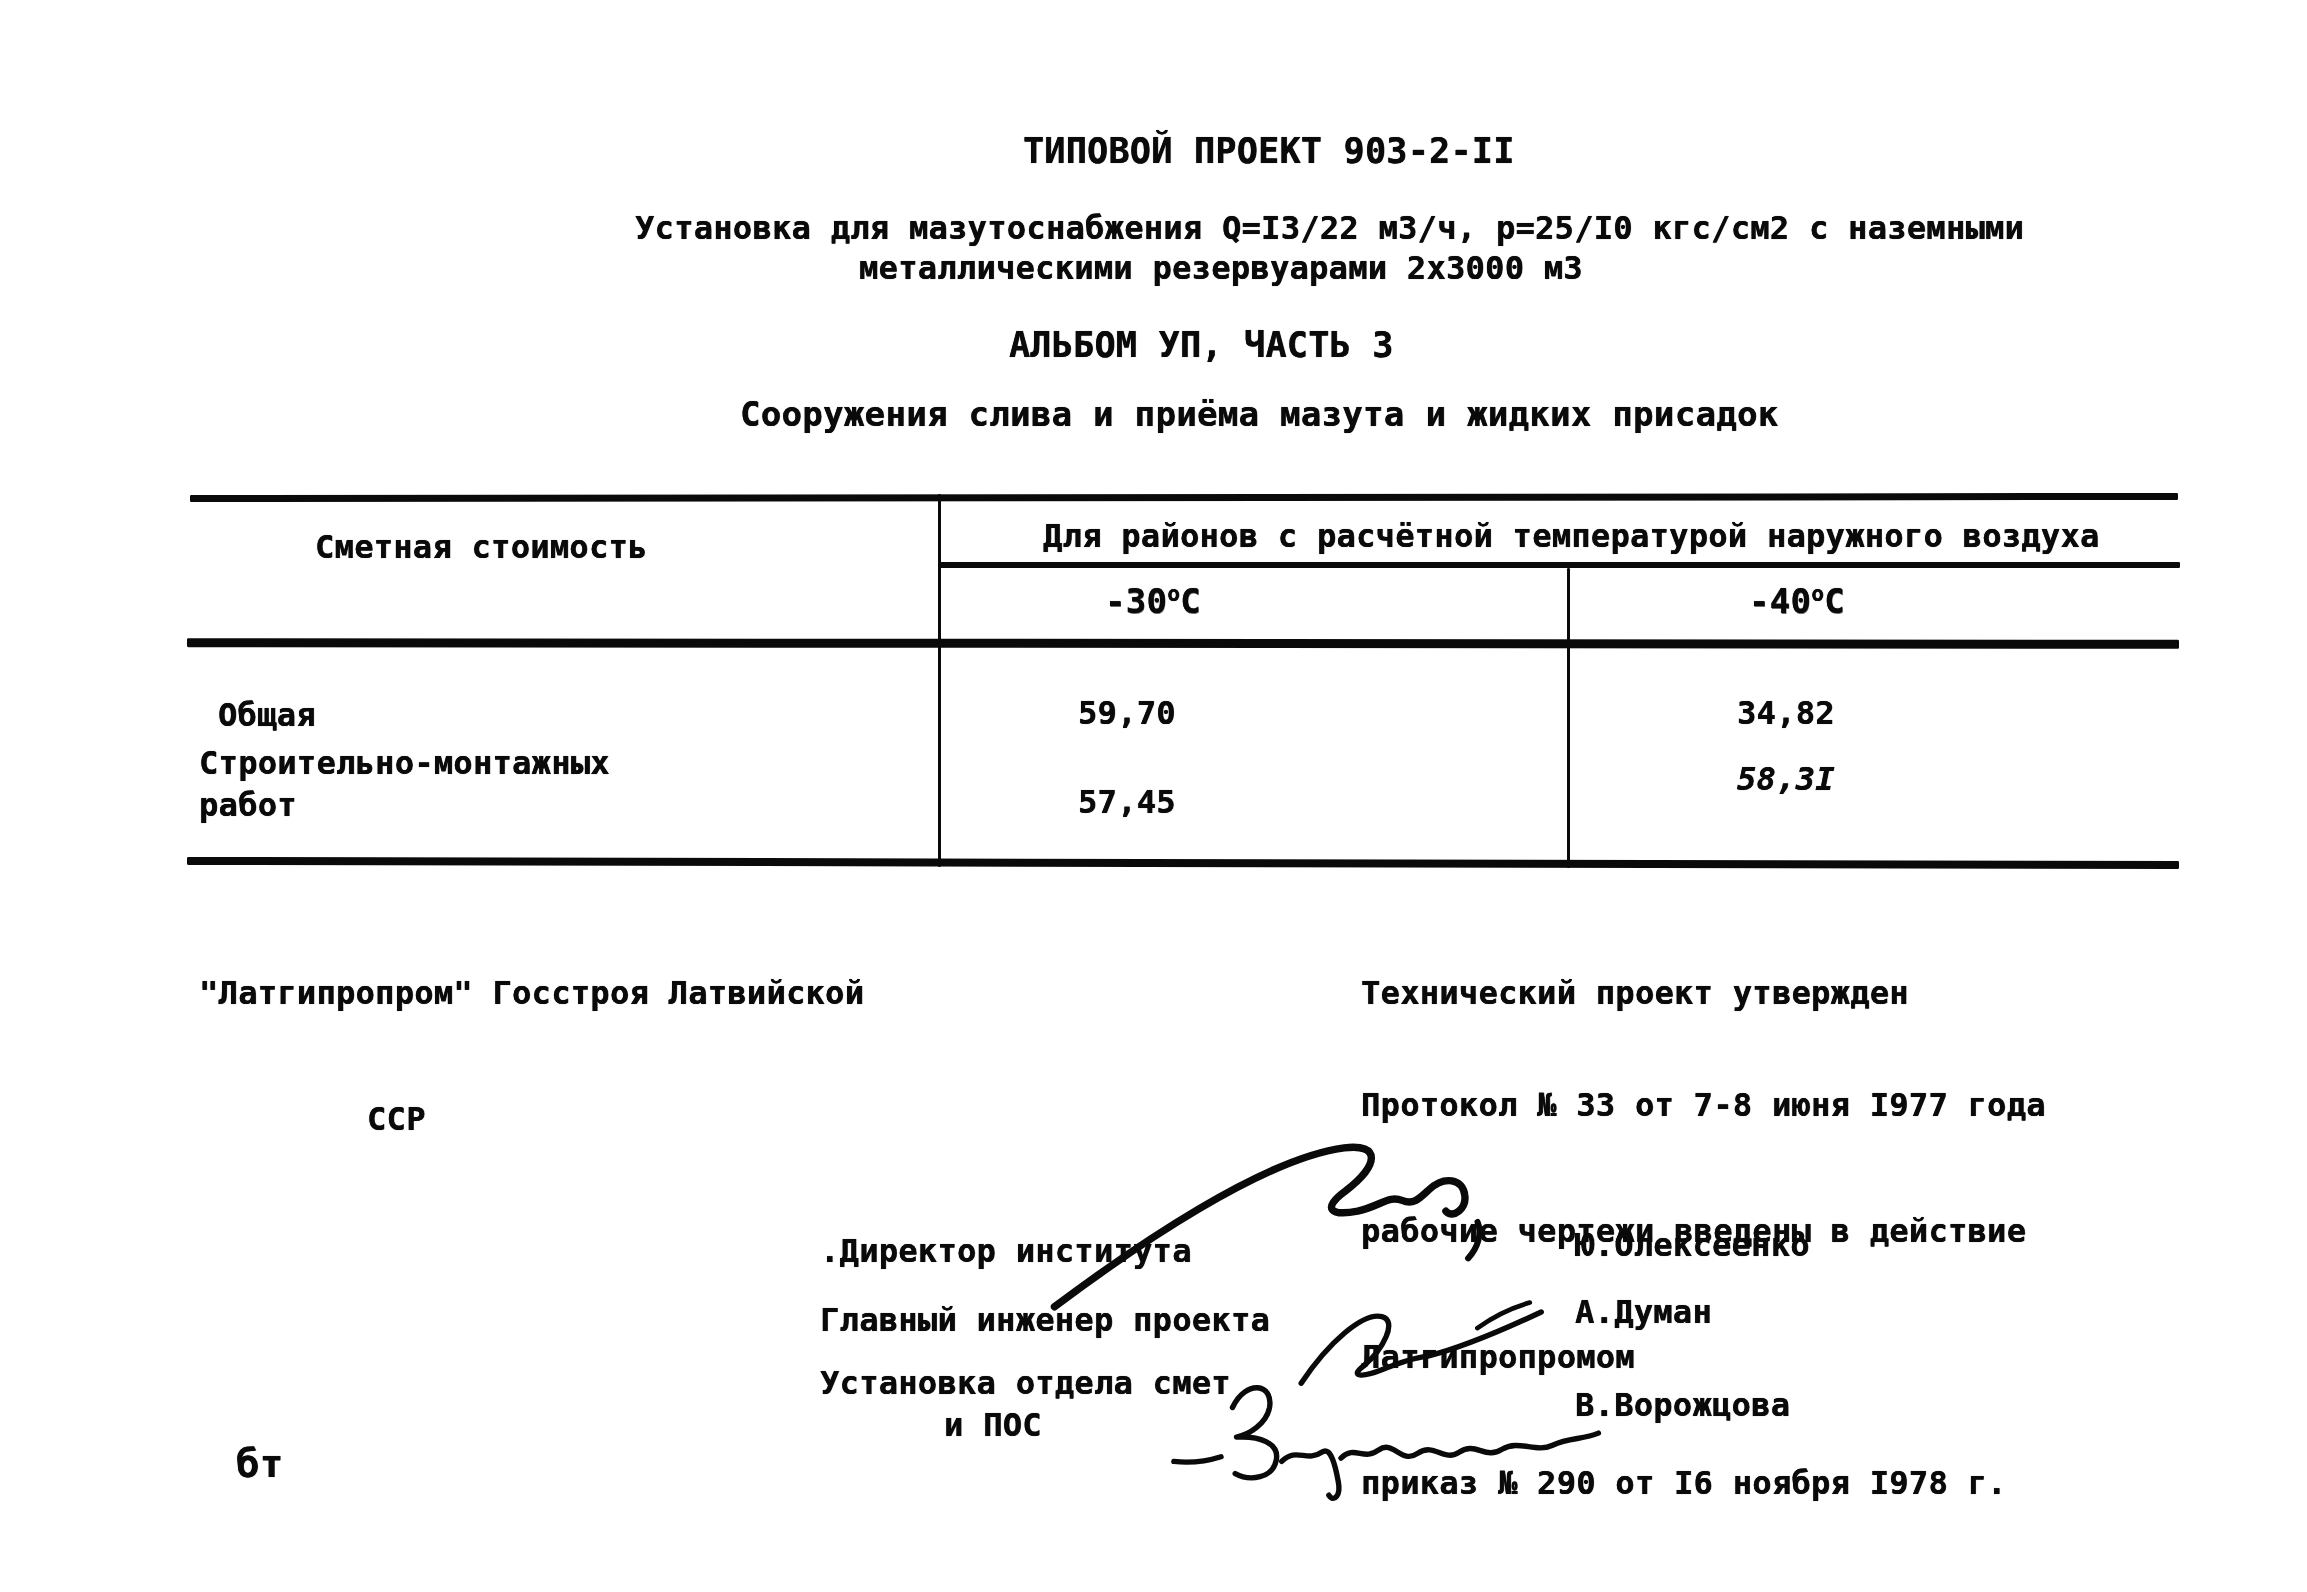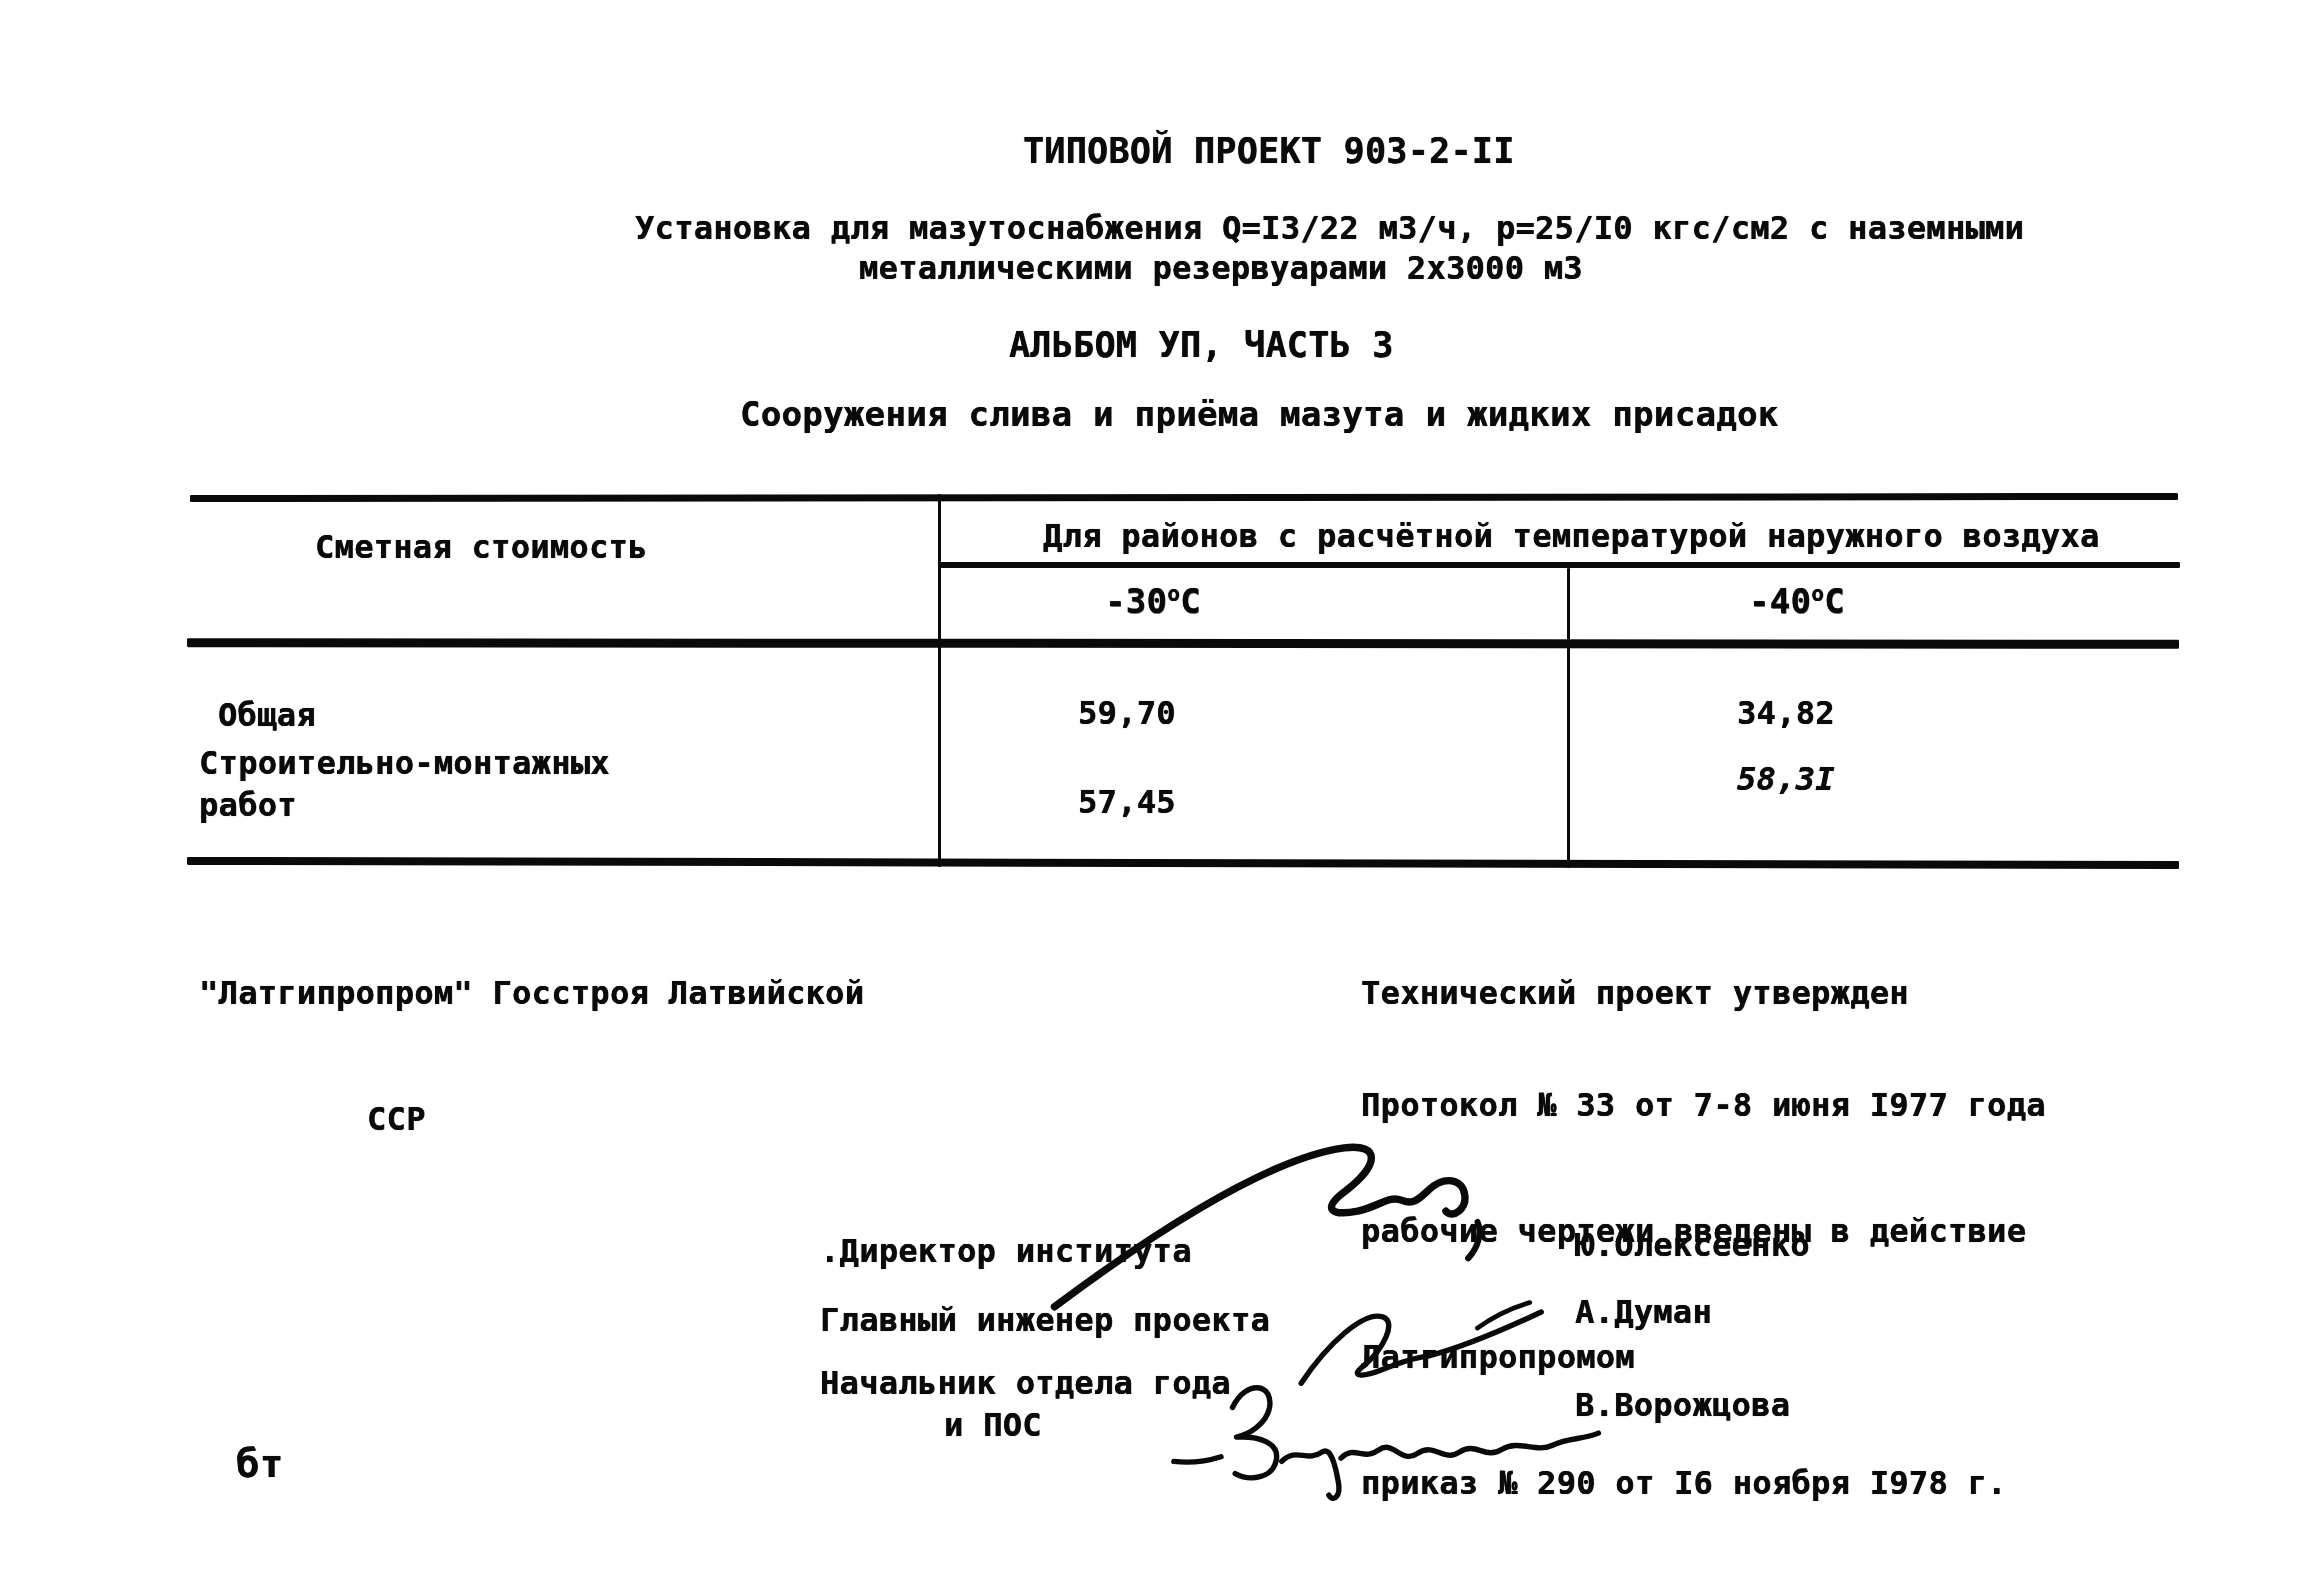--- a/index.html
+++ b/index.html
@@ -83,21 +83,21 @@
 </svg>
 <div class="t fs48" style="left:1575px;top:1226px;">Ю.Олексеенко</div>
 
 <div class="t fs47" style="left:820px;top:1299px;">Главный инженер проекта</div>
 <svg class="sig" style="left:1281px;top:1274px;" width="269" height="125" viewBox="0 0 400 185">
   <path d="M 30 162 C 70 102, 122 56, 150 63 C 174 69, 152 112, 122 137 C 102 152, 120 154, 150 142 C 177 131, 197 124, 217 122 C 257 112, 302 96, 387 56" stroke-width="8"></path>
   <path d="M 292 80 C 317 62, 342 50, 370 42" stroke-width="7"></path>
 </svg>
 <div class="t fs48" style="left:1575px;top:1293px;">А.Думан</div>
 
-<div class="t fs47" style="left:820px;top:1362px;">Начальник отдела года</div>
+<div class="t fs47" style="left:820px;top:1362px;">Установка отдела смет</div>
 <div class="t fs47" style="left:944px;top:1404px;">и ПОС</div>
 <svg class="sig" style="left:1167px;top:1359px;" width="445" height="155" viewBox="0 0 660 230">
   <path d="M 10 152 C 38 155, 58 152, 80 145" stroke-width="8"></path>
   <path d="M 97 72 C 117 30, 158 36, 152 72 C 147 97, 121 112, 103 116 C 136 114, 167 124, 162 150 C 157 177, 123 182, 101 170" stroke-width="8"></path>
   <path d="M 170 152 C 192 130, 207 154, 230 138 C 243 129, 250 160, 254 182 C 258 202, 248 214, 240 202" stroke-width="8"></path>
   <path d="M 258 147 C 278 127, 292 152, 314 135 C 336 119, 347 157, 372 140 C 397 123, 410 154, 434 138 C 458 122, 472 150, 497 134 C 522 119, 547 140, 572 128 C 597 116, 617 120, 640 110" stroke-width="8"></path>
 </svg>
 <div class="t fs48" style="left:1575px;top:1386px;">В.Ворожцова</div>
 
 <div class="t fs46" style="left:236px;top:1446px;">бт</div>

